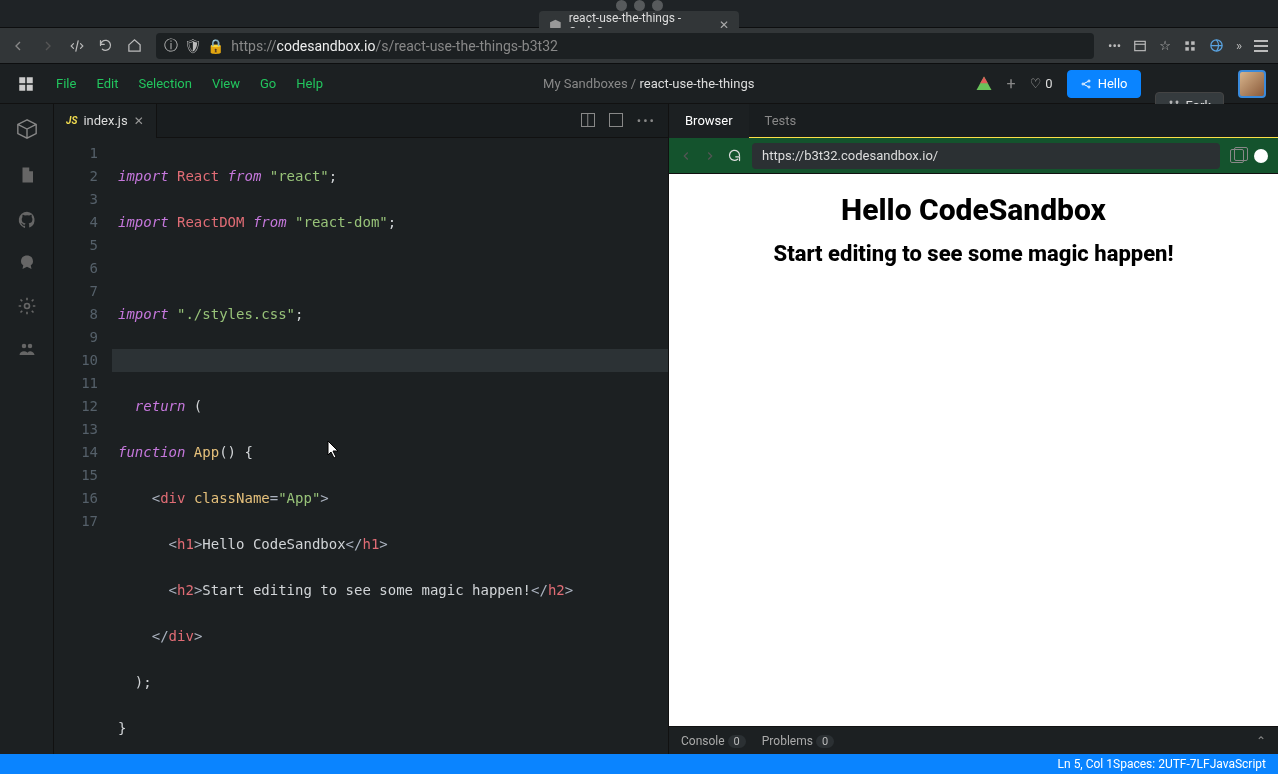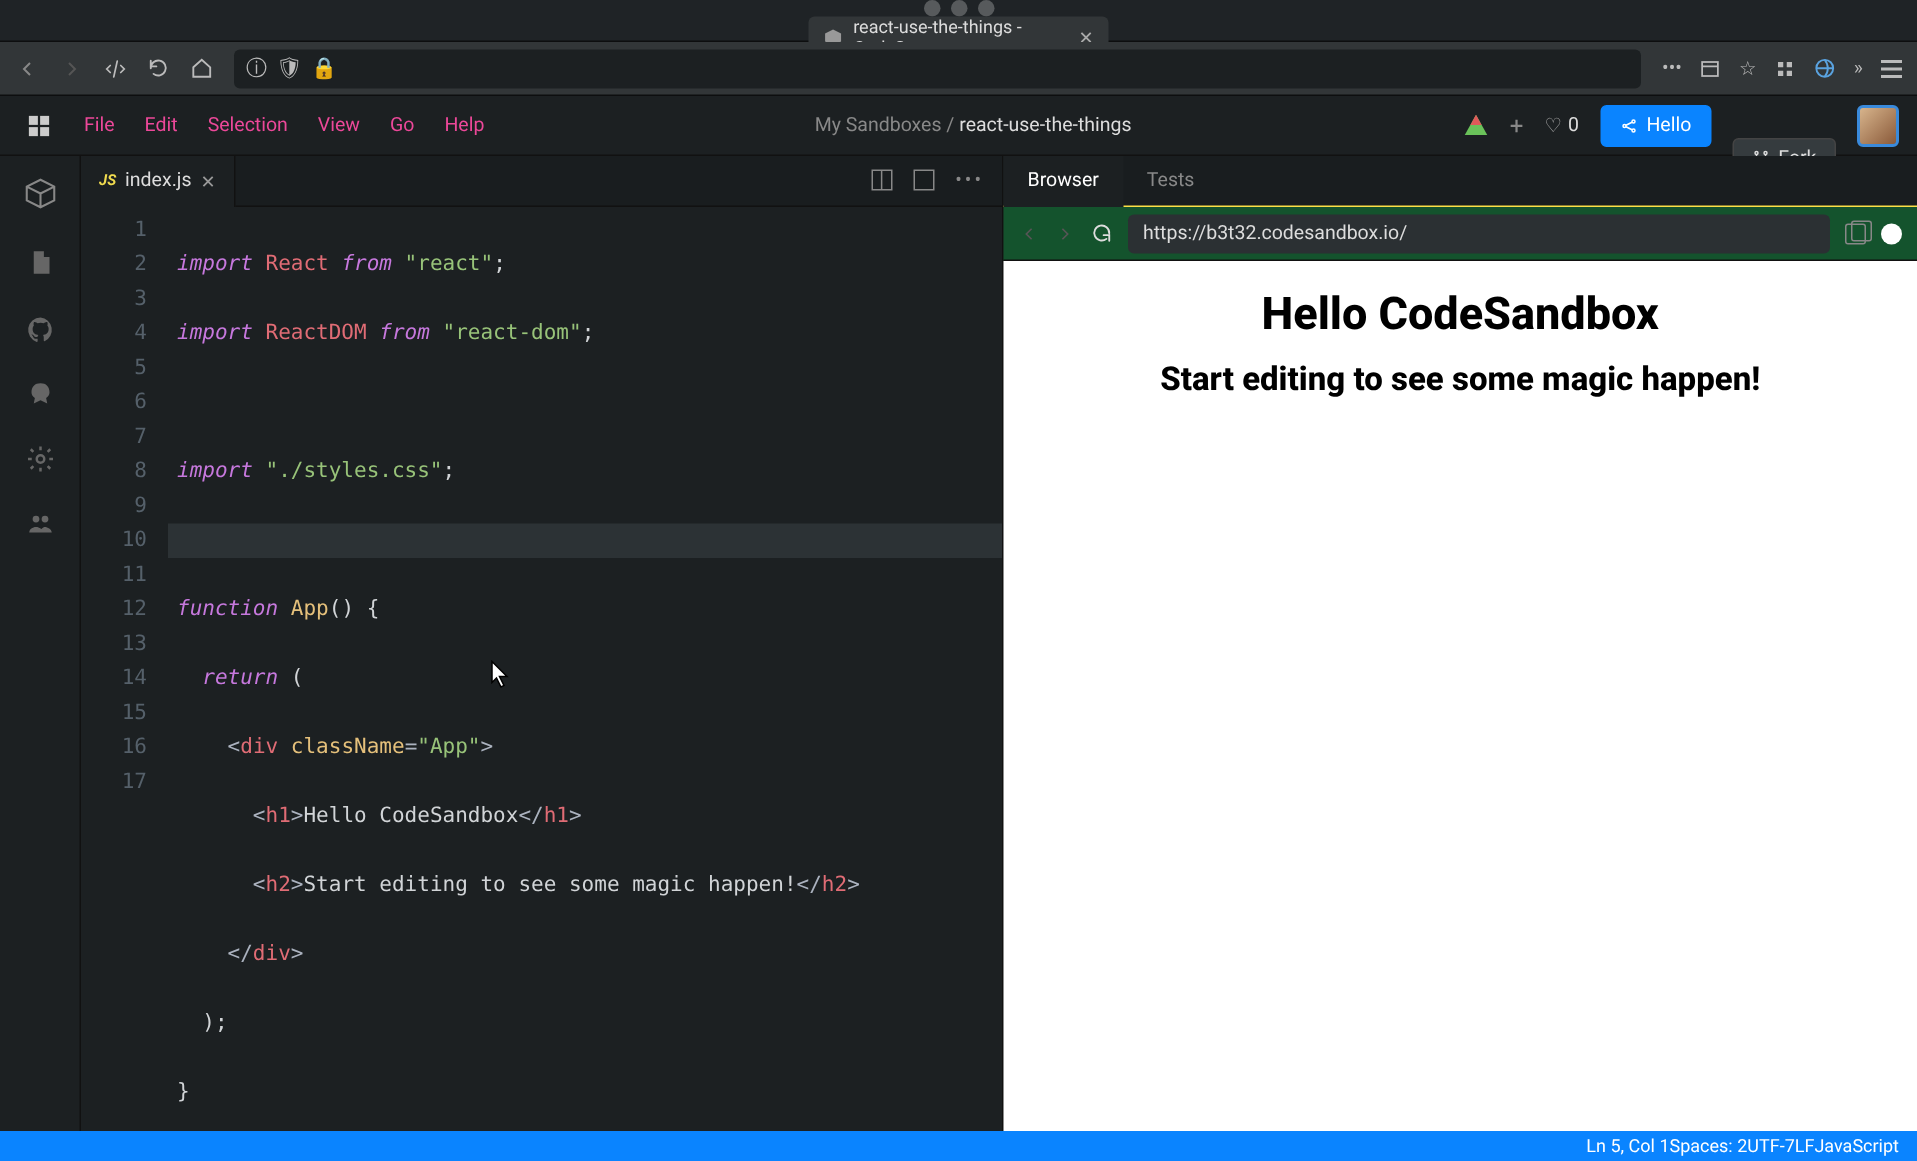--- a/index.html
+++ b/index.html
@@ -55,21 +55,21 @@
 .hamburger span { width:14px; height:2px; background:#bbb; }
 
 .cs-top {
   height: 40px; background:#1c2022;
   display:flex; align-items:center; padding:0 12px;
   border-bottom:1px solid #111;
 }
 .cs-logo { width:28px; display:flex; justify-content:center; }
 .cs-logo svg { width:18px;height:18px;fill:#ccc;}
 .menu { display:flex; gap:20px; margin-left:16px; }
-.menu span { color:#ec4899; cursor:default; }
+.menu span { color:#22c55e; cursor:default; }
 .crumb { margin:0 auto; color:#ddd; }
 .crumb .muted { color:#888; }
 .top-actions { display:flex; align-items:center; gap:14px; }
 .likes { color:#ddd; display:flex; gap:4px; align-items:center; }
 .btn {
   display:flex; align-items:center; gap:6px;
   height:28px; padding:0 12px; border-radius:4px;
   font-size:13px; color:#ddd; border:1px solid #444;
 }
 .btn.share { background:#0a84ff; border-color:#0a84ff; color:#fff; }
@@ -204,20 +204,21 @@
     </span>
   <span class="icn">
       <svg width="15" height="15" viewBox="0 0 24 24" fill="none" stroke="#bbb" stroke-width="2">
         <path d="M3 11l9-8 9 8v10H3z"></path>
       </svg>
     </span>
   <div class="addr">
     <span>ⓘ</span>
     <span>🛡</span>
     <span class="lock">🔒</span>
+    <span><span style="color:#888">https://</span><span style="color:#eee">codesandbox.io</span><span style="color:#888">/s/react-use-the-things-b3t32</span></span>
   </div>
   <div class="right-icons">
     <span>•••</span>
     <span>
         <svg width="14" height="14" viewBox="0 0 24 24" fill="none" stroke="#bbb" stroke-width="2">
           <rect x="3" y="4" width="18" height="16"></rect>
           <path d="M3 9h18"></path>
         </svg>
       </span>
     <span>☆</span>
@@ -366,22 +367,22 @@
           <div>15</div>
           <div>16</div>
           <div>17</div>
       </div>
       <div class="code">
 <div class="row"><span class="kw">import</span><span class="var"> React </span><span class="kw">from</span><span class="str"> "react"</span><span>;</span></div>
 <div class="row"><span class="kw">import</span><span class="var"> ReactDOM </span><span class="kw">from</span><span class="str"> "react-dom"</span><span>;</span></div>
 <div class="row"></div>
 <div class="row"><span class="kw">import</span><span class="str"> "./styles.css"</span><span>;</span></div>
 <div class="row hl"></div>
+<div class="row"><span class="kw">  return</span><span> (</span></div>
 <div class="row"><span class="kw">function</span><span class="fn"> App</span><span>() {</span></div>
-<div class="row"><span class="kw">  return</span><span> (</span></div>
 <div class="row"><span class="op">    &lt;</span><span class="tag">div</span><span class="fn"> className</span><span class="op">=</span><span class="str">"App"</span><span class="op">&gt;</span></div>
 <div class="row"><span class="op">      &lt;</span><span class="tag">h1</span><span class="op">&gt;</span><span>Hello CodeSandbox</span><span class="op">&lt;/</span><span class="tag">h1</span><span class="op">&gt;</span></div>
 <div class="row"><span class="op">      &lt;</span><span class="tag">h2</span><span class="op">&gt;</span><span>Start editing to see some magic happen!</span><span class="op">&lt;/</span><span class="tag">h2</span><span class="op">&gt;</span></div>
 <div class="row"><span class="op">    &lt;/</span><span class="tag">div</span><span class="op">&gt;</span></div>
 <div class="row">  );</div>
 <div class="row">}</div>
 <div class="row"></div>
 
 
 
@@ -418,20 +419,25 @@
         </div>
       <div class="prev-right">
         <span class="sqic outline"></span>
         <span class="whitedot"></span>
       </div>
     </div>
     <div class="preview-body">
       <h1>Hello CodeSandbox</h1>
       <h2>Start editing to see some magic happen!</h2>
     </div>
+    <div class="prev-footer">
+      <span><span>Console</span> <span class="badge">0</span></span>
+      <span><span>Problems</span> <span class="badge">0</span></span>
+      <span class="chev">⌃</span>
+    </div>
   </div>
 </div>
 
 <div class="statusbar">
   <span>Ln 5, Col 1</span>
   <span>Spaces: 2</span>
   <span>UTF-7</span>
   <span>LF</span>
   <span>JavaScript</span>
 </div>

